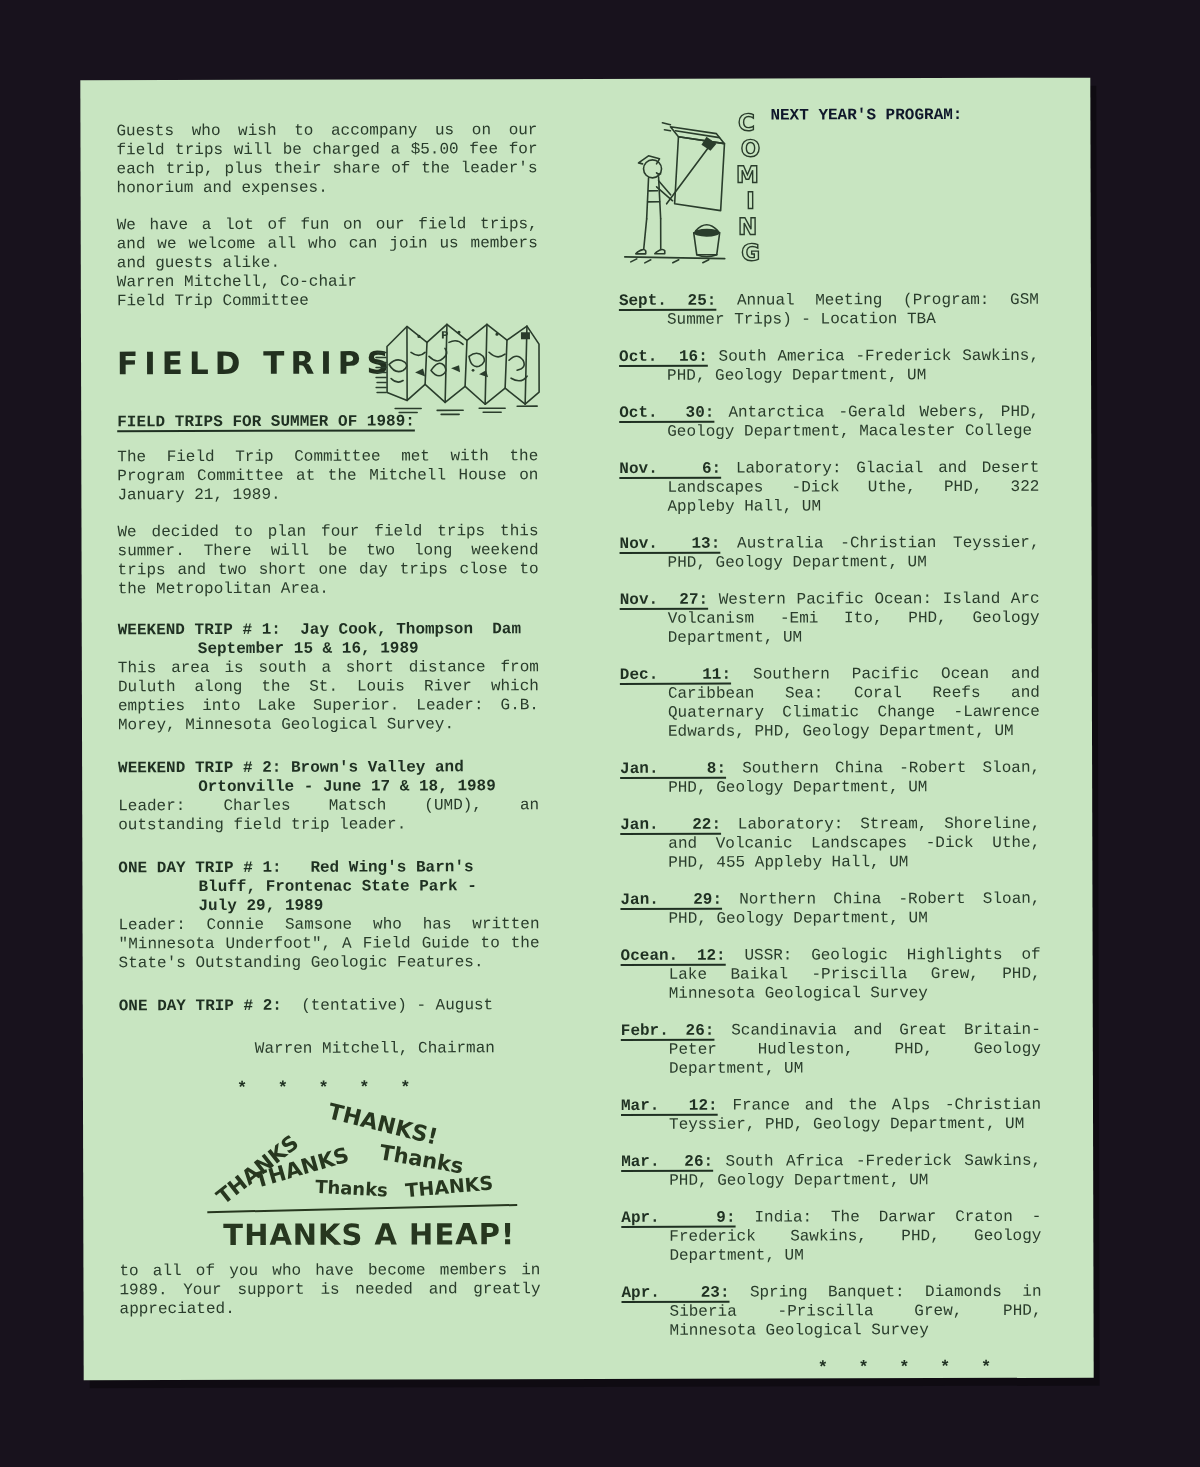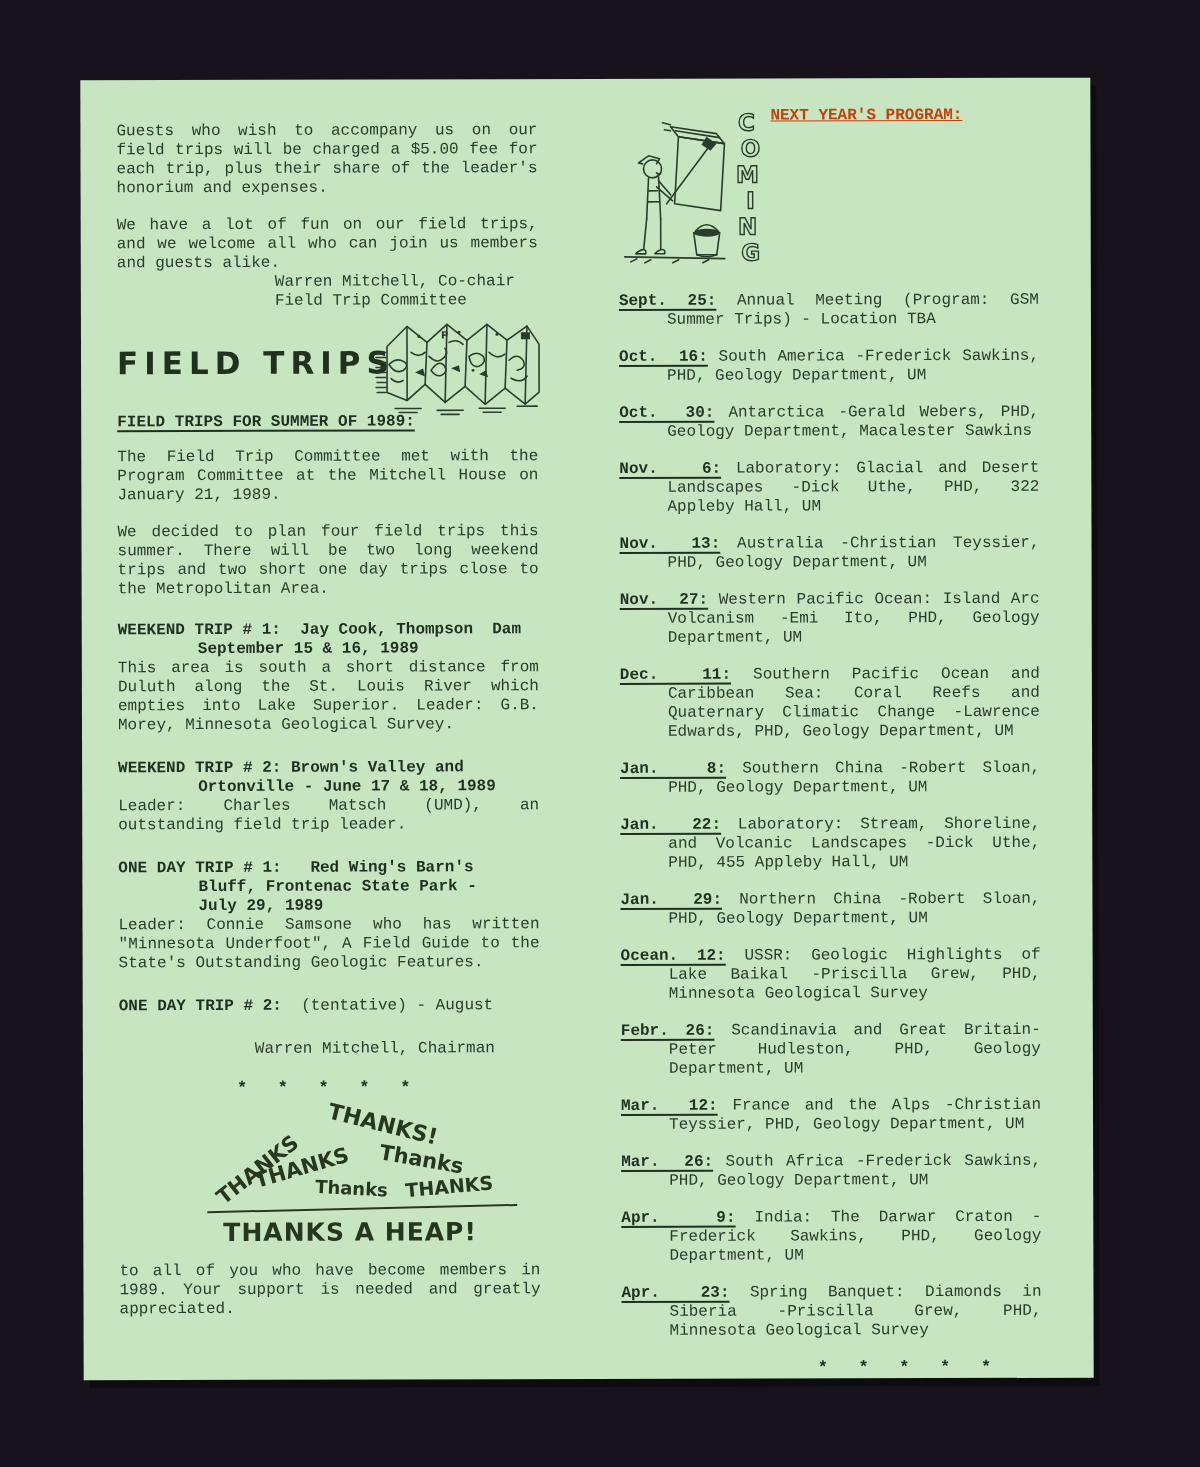--- a/index.html
+++ b/index.html
@@ -14,21 +14,21 @@
     box-shadow:6px 8px 0 rgba(0,0,0,0.35);
     transform:rotate(-0.15deg);
     color:#2a3d2c;
   }
   .col-left{position:absolute;left:36px;top:42px;width:421px;}
   .col-right{position:absolute;left:538px;top:18px;width:420px;}
   p.body{
     font:16px/19px "Liberation Mono", monospace;margin:0 0 18px 0;
     text-align:justify;text-align-last:left;color:#2a3d2c;
   }
-  .sig{font:16px/19px "Liberation Mono", monospace;margin-left:158px;white-space:pre;}
+  .sig{font:16px/19px "Liberation Mono", monospace;white-space:pre;}
   .headline-row{position:relative;height:78px;margin-top:10px;margin-bottom:2px;}
   .big-title{
     font-family:"DejaVu Sans", sans-serif;font-size:31px;font-weight:800;
     letter-spacing:6px;color:#22301f;position:absolute;left:0;top:24px;white-space:pre;
   }
   .map-art{position:absolute;left:258px;top:-8px;}
   .uheading{
     font:bold 16px/19px "Liberation Mono", monospace;color:#1f3022;
     text-decoration:underline;text-underline-offset:4px;text-decoration-thickness:1.5px;
     margin:14px 0 16px 0;white-space:pre;
@@ -49,27 +49,27 @@
   }
   .tw0{left:2px;top:46px;transform:rotate(-38deg);font-size:21px;}
   .tw1{left:120px;top:0px;transform:rotate(14deg);font-size:22px;}
   .tw2{left:46px;top:44px;transform:rotate(-16deg);font-size:21px;}
   .tw3{left:172px;top:36px;transform:rotate(10deg);font-size:21px;}
   .tw4{left:108px;top:66px;transform:rotate(3deg);font-size:18px;}
   .tw5{left:198px;top:64px;transform:rotate(-5deg);font-size:19px;}
   .thanks-line{position:absolute;left:0;top:96px;width:310px;border-top:2px solid #27371f;transform:rotate(-1.2deg);}
   .thanks-caption{
     position:absolute;left:16px;top:106px;
-    font-family:"DejaVu Sans", sans-serif;font-weight:800;font-size:25px;letter-spacing:1px;color:#27371f;white-space:pre;text-align:right;
+    font-family:"DejaVu Sans", sans-serif;font-weight:800;font-size:29px;letter-spacing:1px;color:#27371f;white-space:pre;text-align:right;
   }
   .closing{font-weight:bold;color:#1f3022;margin-top:24px;}
   
   .coming-block{display:flex;align-items:flex-start;margin:10px 0 22px 0;}
   .program-text{width:272px;margin-left:4px;}
-  .program-heading{font:bold 16px/19px "Liberation Mono", monospace;color:#c2410c;white-space:pre;text-decoration:underline;}
+  .program-heading{font:bold 16px/19px "Liberation Mono", monospace;color:#0f172a;white-space:pre;}
   .program-p{
     font:16px/19px "Liberation Mono", monospace;width:272px;margin:0;
     text-align:justify;text-align-last:left;
   }
   .program-p .pbold{font-weight:bold;color:#1f3022;white-space:pre-wrap;}
   .sched-item{
     font:16px/19px "Liberation Mono", monospace;margin-bottom:18px;
     padding-left:48px;text-indent:-48px;text-align:justify;text-align-last:left;
   }
   .sched-date{
@@ -207,21 +207,21 @@
           </svg>
       </div>
       <div class="program-text">
         <div class="program-heading">NEXT YEAR'S PROGRAM:</div>
       </div>
     </div>
 
     <div id="schedule">
         <div class="sched-item"><span class="sched-date">Sept. 25:</span><span> Annual Meeting (Program: GSM Summer Trips) - Location TBA</span></div>
         <div class="sched-item"><span class="sched-date">Oct.  16:</span><span> South America -Frederick Sawkins, PHD, Geology Department, UM</span></div>
-        <div class="sched-item"><span class="sched-date">Oct.  30:</span><span> Antarctica -Gerald Webers, PHD, Geology Department, Macalester Sawkins</span></div>
+        <div class="sched-item"><span class="sched-date">Oct.  30:</span><span> Antarctica -Gerald Webers, PHD, Geology Department, Macalester College</span></div>
         <div class="sched-item"><span class="sched-date">Nov.   6:</span><span> Laboratory: Glacial and Desert Landscapes -Dick Uthe, PHD, 322 Appleby Hall, UM</span></div>
         <div class="sched-item"><span class="sched-date">Nov.  13:</span><span> Australia -Christian Teyssier, PHD, Geology Department, UM</span></div>
         <div class="sched-item"><span class="sched-date">Nov.  27:</span><span> Western Pacific Ocean: Island Arc Volcanism -Emi Ito, PHD, Geology Department, UM</span></div>
         <div class="sched-item"><span class="sched-date">Dec.  11:</span><span> Southern Pacific Ocean and Caribbean Sea: Coral Reefs and Quaternary Climatic Change -Lawrence Edwards, PHD, Geology Department, UM</span></div>
         <div class="sched-item"><span class="sched-date">Jan.   8:</span><span> Southern China -Robert Sloan, PHD, Geology Department, UM</span></div>
         <div class="sched-item"><span class="sched-date">Jan.  22:</span><span> Laboratory: Stream, Shoreline, and Volcanic Landscapes -Dick Uthe, PHD, 455 Appleby Hall, UM</span></div>
         <div class="sched-item"><span class="sched-date">Jan.  29:</span><span> Northern China -Robert Sloan, PHD, Geology Department, UM</span></div>
         <div class="sched-item"><span class="sched-date">Ocean. 12:</span><span> USSR: Geologic Highlights of Lake Baikal -Priscilla Grew, PHD, Minnesota Geological Survey</span></div>
         <div class="sched-item"><span class="sched-date">Febr. 26:</span><span> Scandinavia and Great Britain- Peter Hudleston, PHD, Geology Department, UM</span></div>
         <div class="sched-item"><span class="sched-date">Mar.  12:</span><span> France and the Alps -Christian Teyssier, PHD, Geology Department, UM</span></div>

